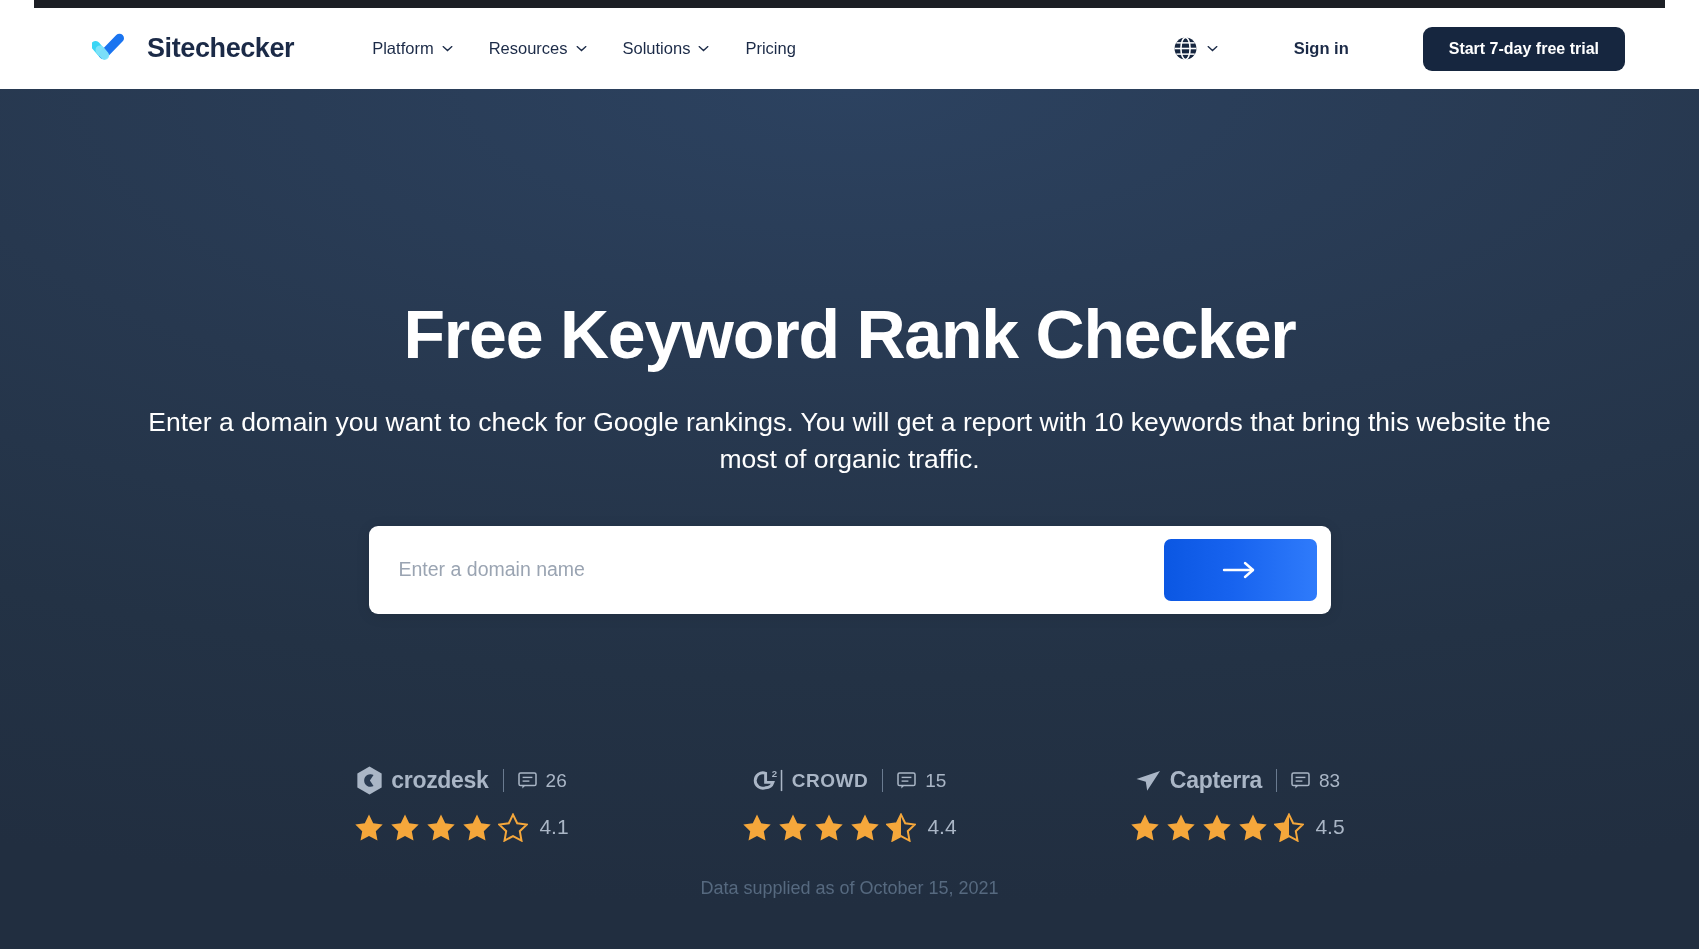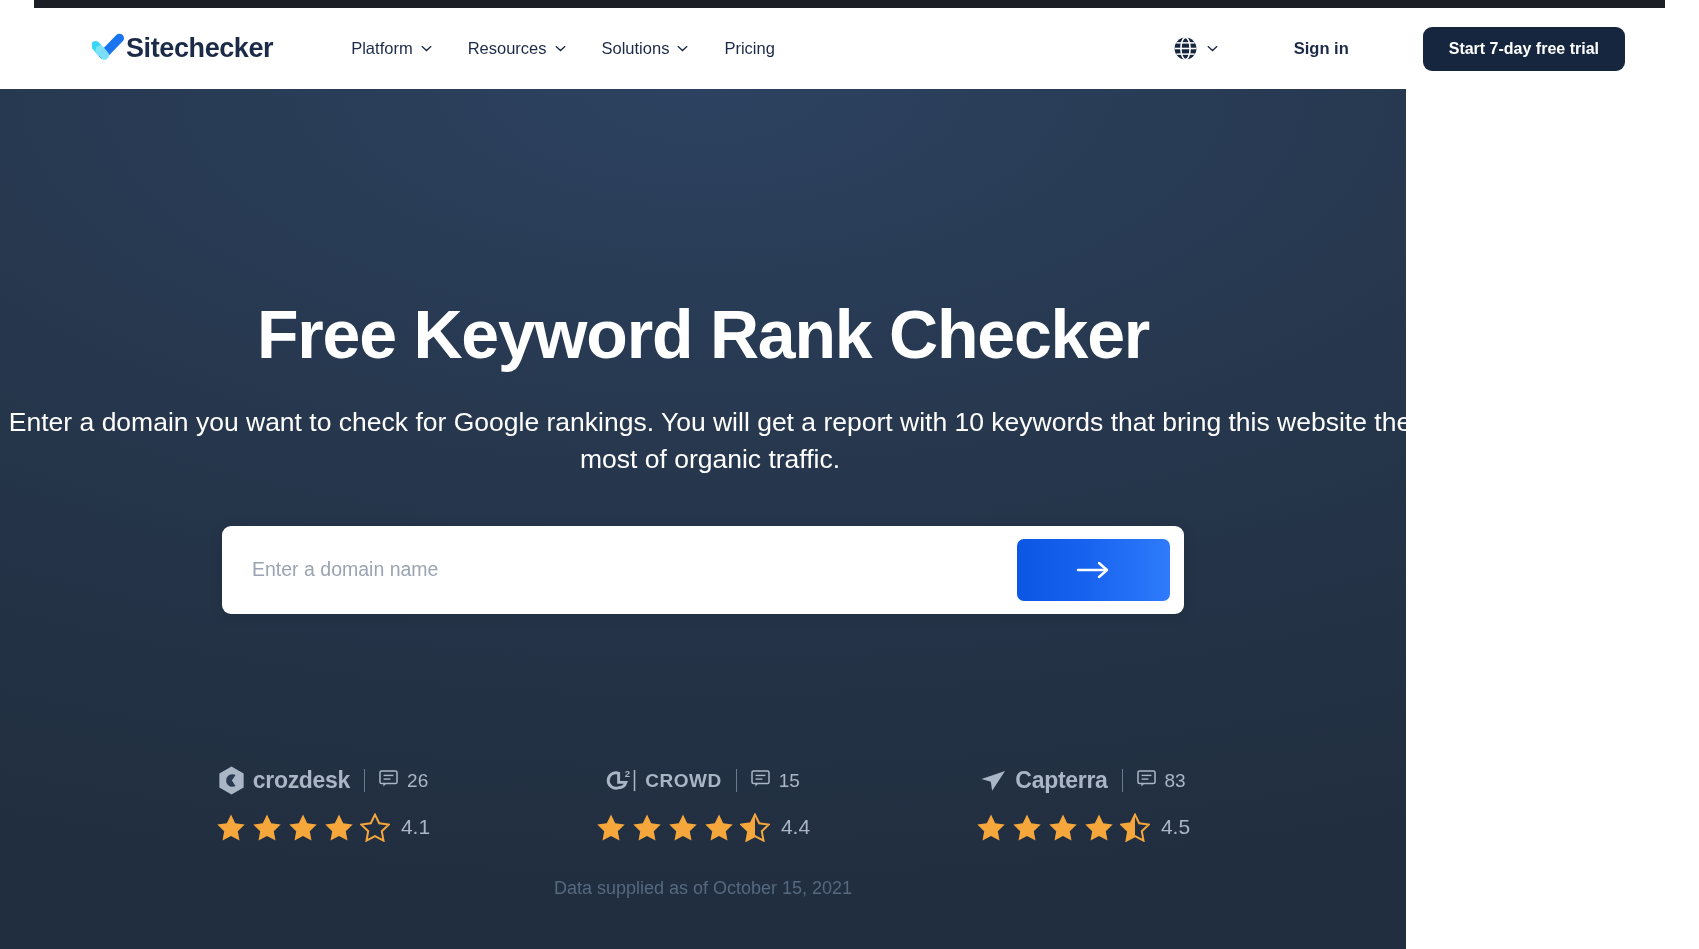--- a/index.html
+++ b/index.html
@@ -45,21 +45,21 @@
     width: 1699px;
     height: 81px;
     background: #ffffff;
     display: flex;
     align-items: center;
   }
 
   .brand {
     display: flex;
     align-items: flex-start;
-    gap: 0;
+    gap: 21px;
     margin-left: 92px;
     cursor: pointer;
   }
   .brand-mark { width: 34px; height: 32px; display: block; }
   .brand-name {
     font-size: 27px;
     font-weight: bold;
     color: #1b2a47;
     letter-spacing: -0.4px;
     white-space: nowrap;
@@ -121,21 +121,21 @@
     height: 44px;
     cursor: pointer;
     white-space: nowrap;
     font-family: "Liberation Sans", sans-serif;
   }
 
   
   .hero {
     position: absolute;
     top: 89px; left: 0;
-    width: 1406px;
+    width: 1699px;
     height: 860px;
     background:
       radial-gradient(130% 95% at 50% 0%, #2c4260 0%, #27384f 42%, #233245 72%, #212e40 100%);
     overflow: hidden;
   }
 
   .hero-title {
     margin-top: 210px;
     text-align: center;
     font-size: 68px;
@@ -191,21 +191,21 @@
     align-items: center;
     justify-content: center;
   }
   .arrow-ico { width: 36px; height: 20px; display: block; }
 
   
   .badges {
     margin-top: 152px;
     display: flex;
     justify-content: center;
-    gap: 0;
+    gap: 8px;
   }
   .badge {
     width: 380px;
     display: flex;
     flex-direction: column;
     align-items: center;
   }
   .badge-top {
     display: flex;
     align-items: center;
@@ -228,21 +228,21 @@
   .badge-logo-text.crowd {
     font-size: 19px;
     letter-spacing: 0.5px;
   }
   .sep {
     width: 1px; height: 23px;
     background: #6a7b90;
   }
   .reviews {
     display: flex;
-    align-items: flex-start;
+    align-items: center;
     gap: 9px;
     color: #aab6c6;
     font-size: 19px;
   }
   .bubble-ico { width: 19px; height: 17px; display: block; }
 
   .stars-row {
     margin-top: 17px;
     display: flex;
     align-items: center;

